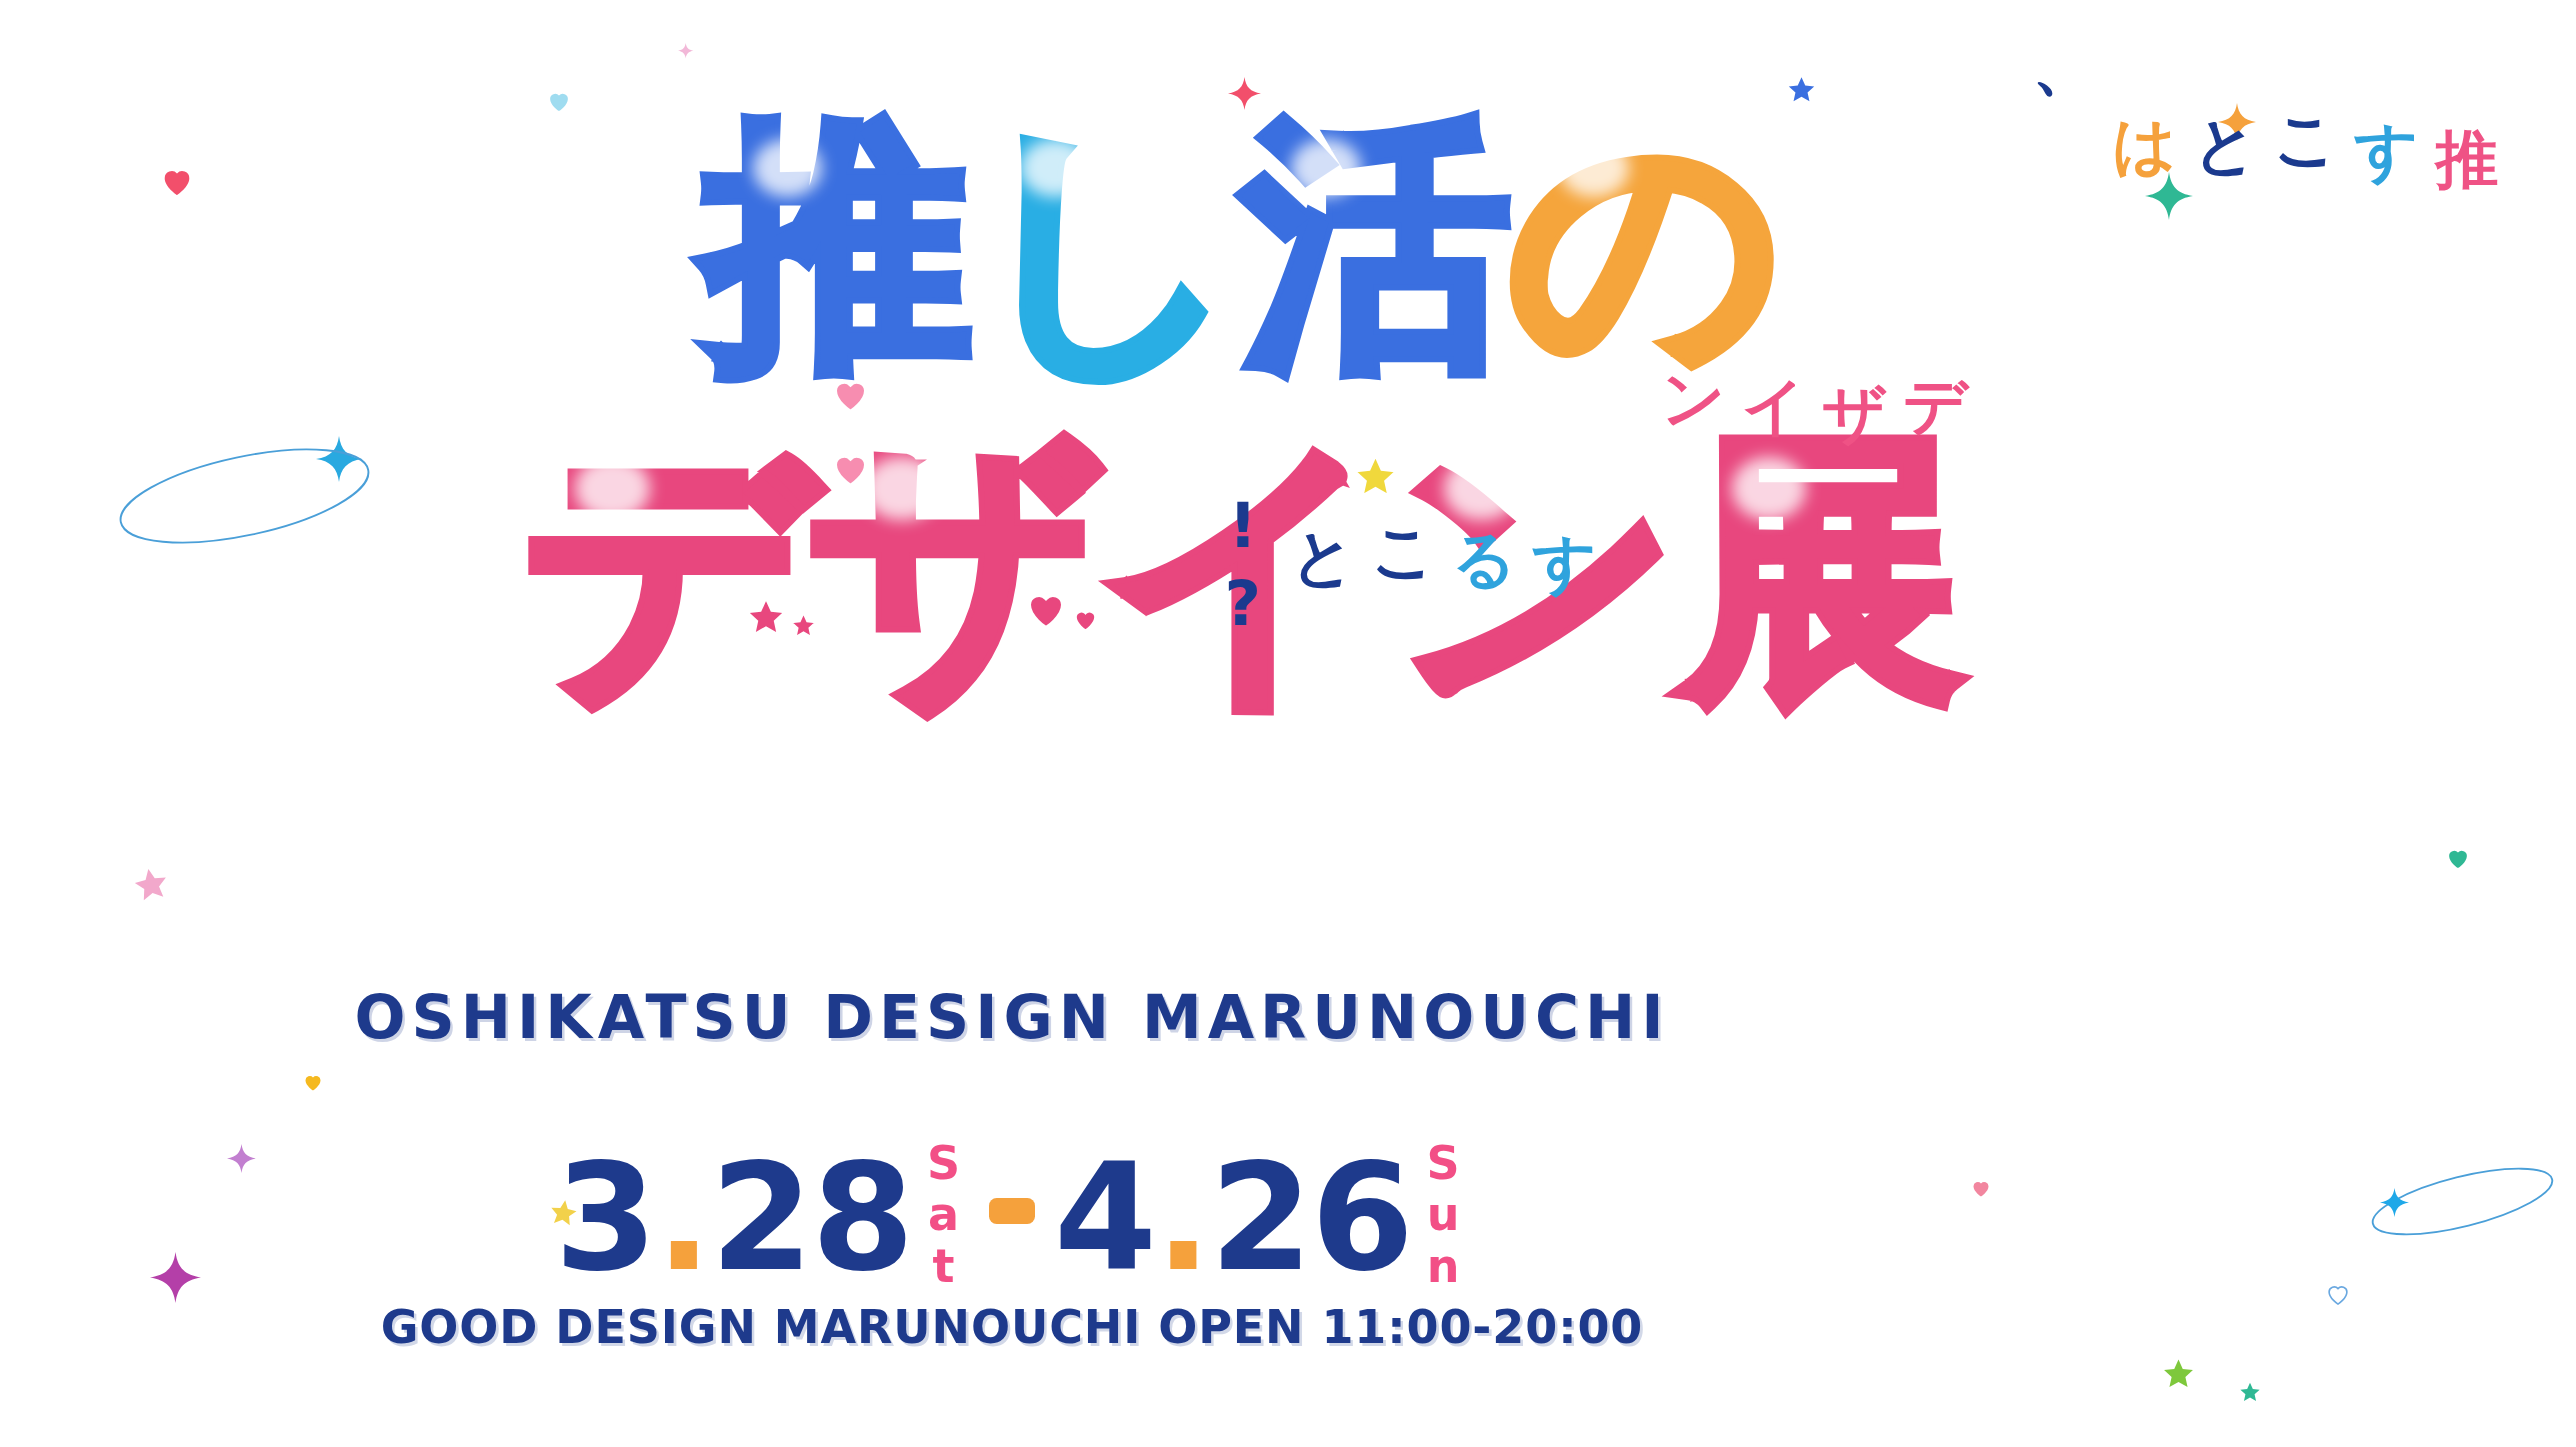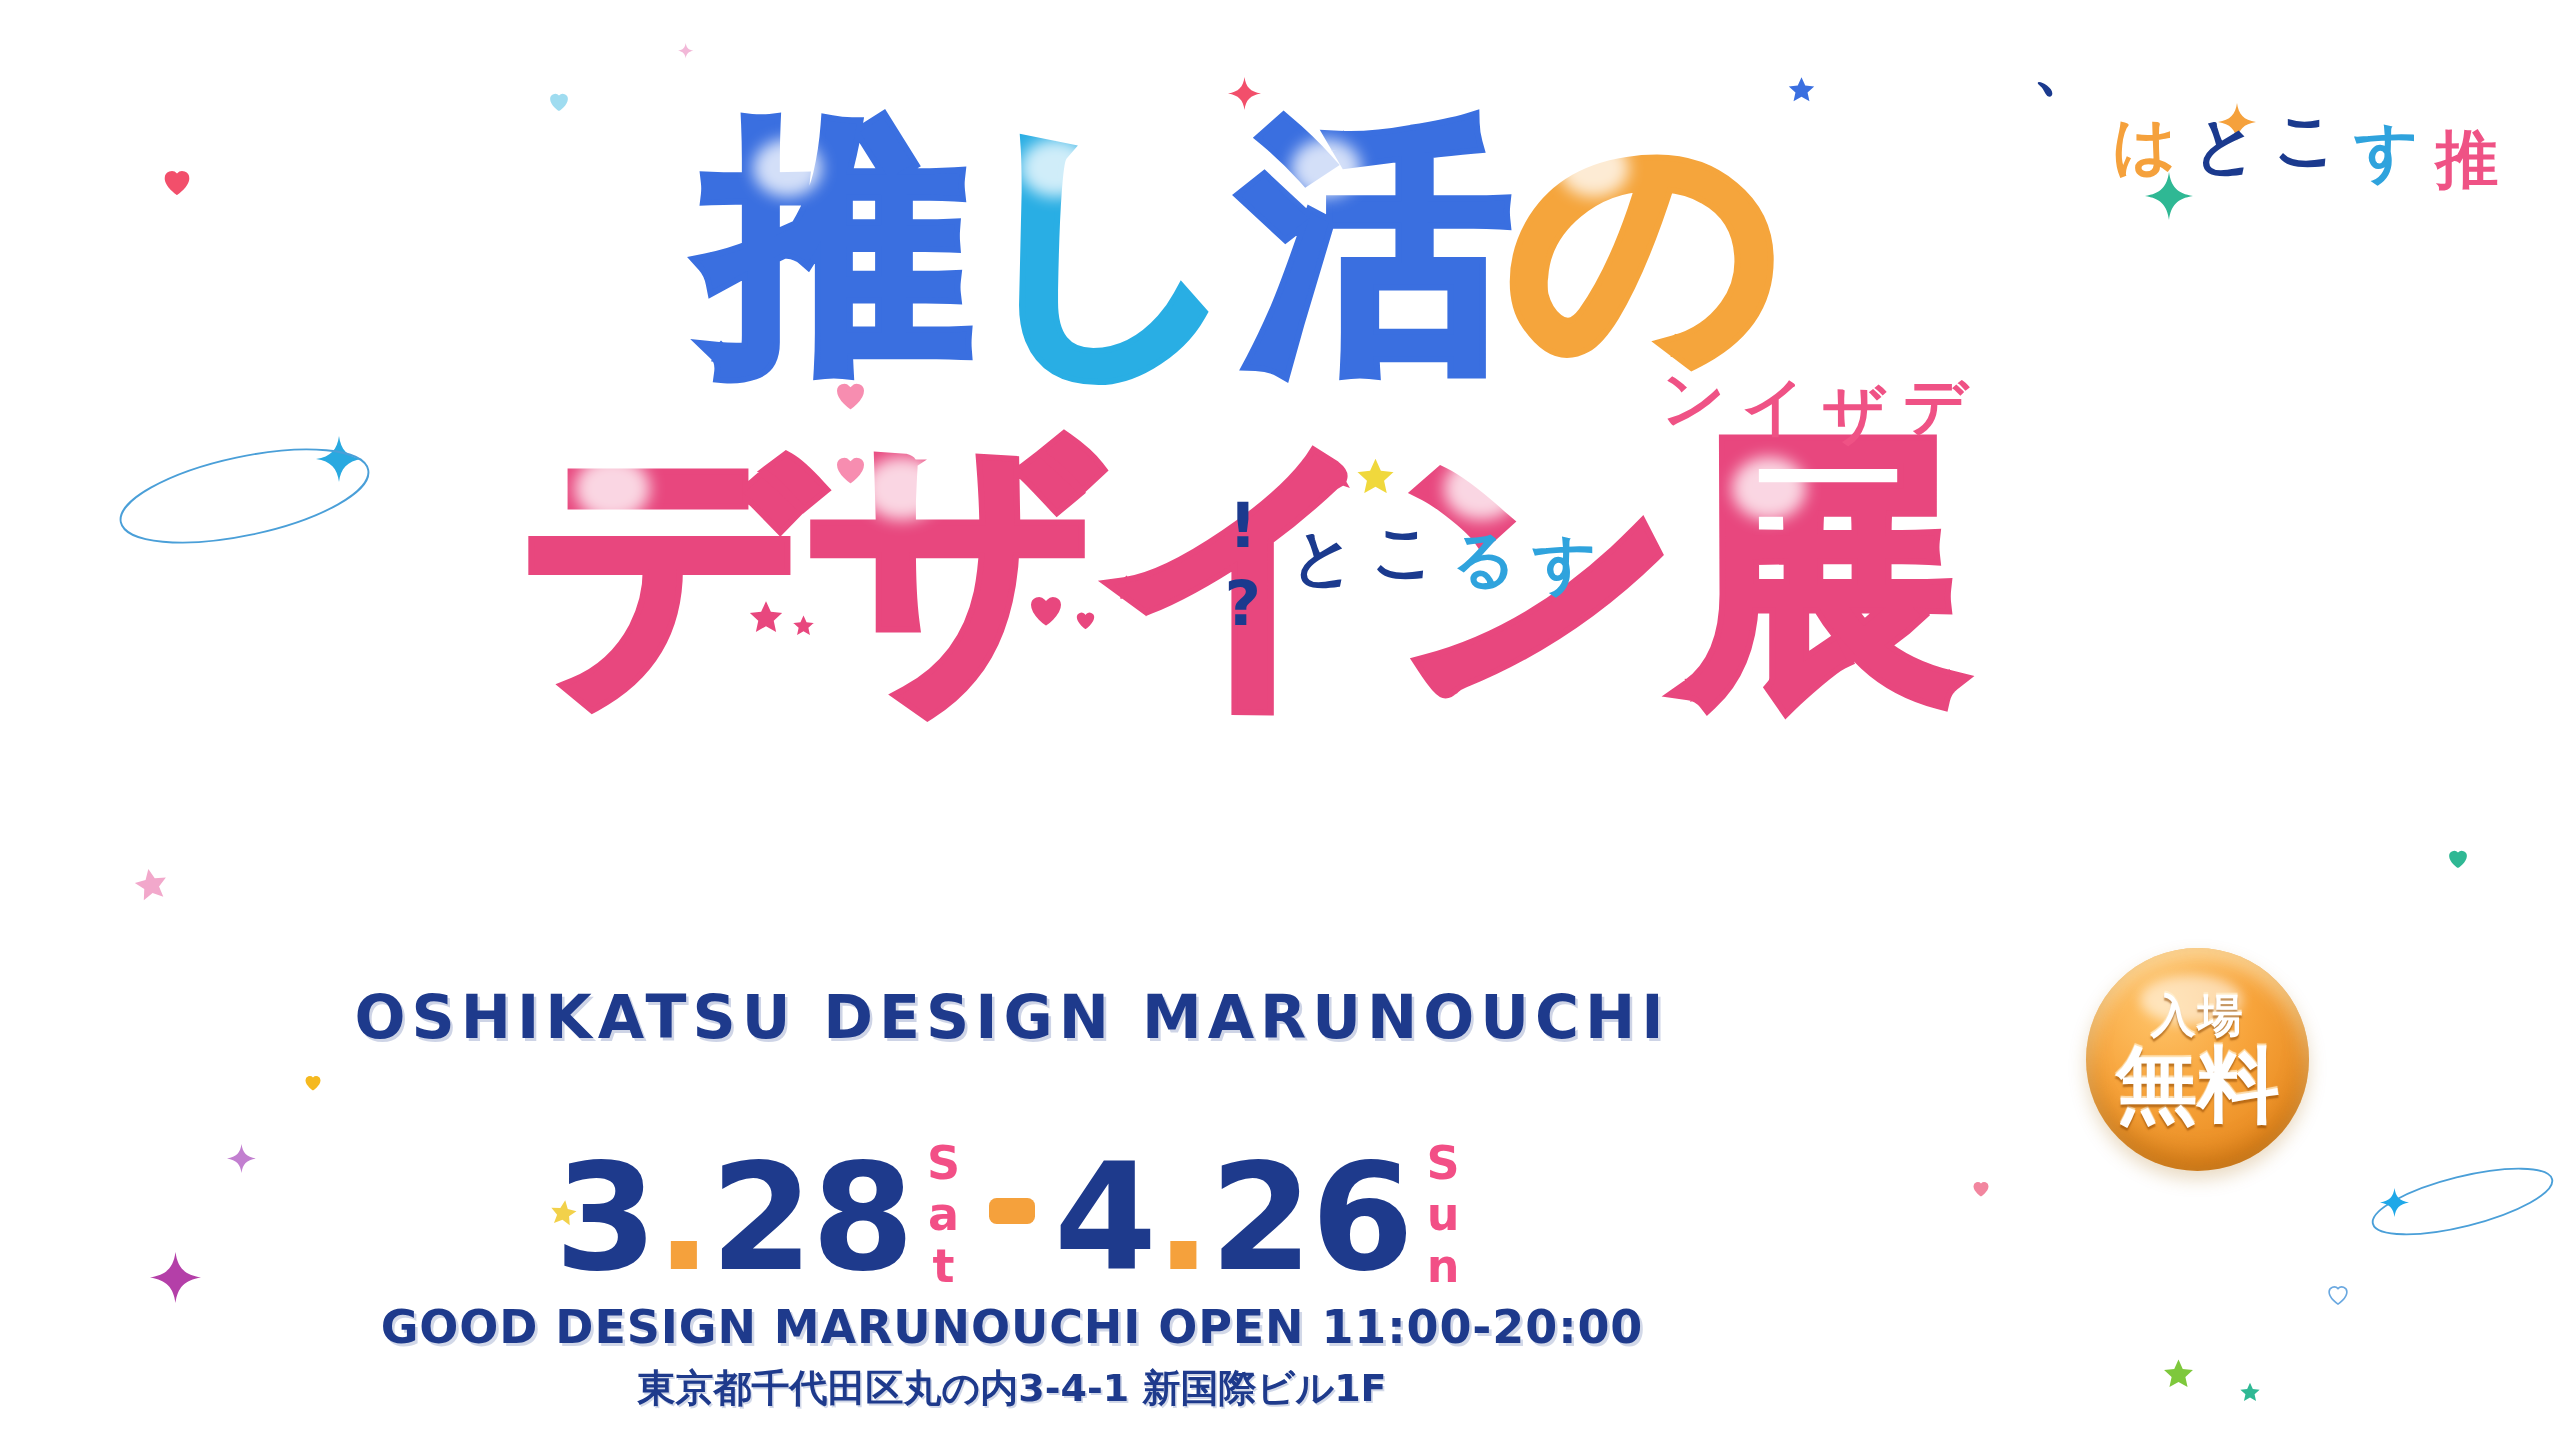--- a/index.html
+++ b/index.html
@@ -330,21 +330,20 @@
             </svg></span></span></div>
   </div>
 
   <div id="subtitle">OSHIKATSU DESIGN MARUNOUCHI</div>
 
   <div id="dates">
     <span class="date-num" style="color: rgb(30, 58, 140);"><span><span>3</span><span style="color: rgb(245, 161, 60);">.</span><span>2</span><span>8</span></span></span><span class="day-label" style="color: rgb(242, 79, 134);">Sat</span><span id="date-sep" style="background: rgb(245, 161, 60);"></span><span class="date-num" style="color: rgb(30, 58, 140);"><span><span>4</span><span style="color: rgb(245, 161, 60);">.</span><span>2</span><span>6</span></span></span><span class="day-label" style="color: rgb(242, 79, 134);">Sun</span>
   </div>
 
   <div id="venue">GOOD DESIGN MARUNOUCHI  OPEN 11:00-20:00</div>
-  <div id="address">東京都千代田区丸の内3-4-1 新国際ビル1F</div>
 
   <div id="tagline">
     <div class="tag-col" id="tag-col-1">
         <span style="color: rgb(239, 82, 133);">推</span>
         <span style="color: rgb(47, 163, 221);">す</span>
         <span style="color: rgb(27, 58, 142);">こ</span>
         <span style="color: rgb(27, 58, 142);">と</span>
         <span style="color: rgb(245, 161, 60);">は</span>
         <span style="color: rgb(27, 58, 142);">、</span>
       </div>
@@ -356,19 +355,15 @@
       </div>
     <div class="tag-col" id="tag-col-3">
         <span style="color: rgb(47, 163, 221);">す</span>
         <span style="color: rgb(47, 163, 221);">る</span>
         <span style="color: rgb(27, 58, 142);">こ</span>
         <span style="color: rgb(27, 58, 142);">と</span>
         <span style="color: rgb(27, 58, 142);">!?</span>
       </div>
   </div>
 
-  <div id="badge">
-    <div class="badge-line" id="badge-top">入場</div>
-    <div class="badge-line" id="badge-main">無料</div>
-  </div>
 
 </div>
 
 
 </body></html>

